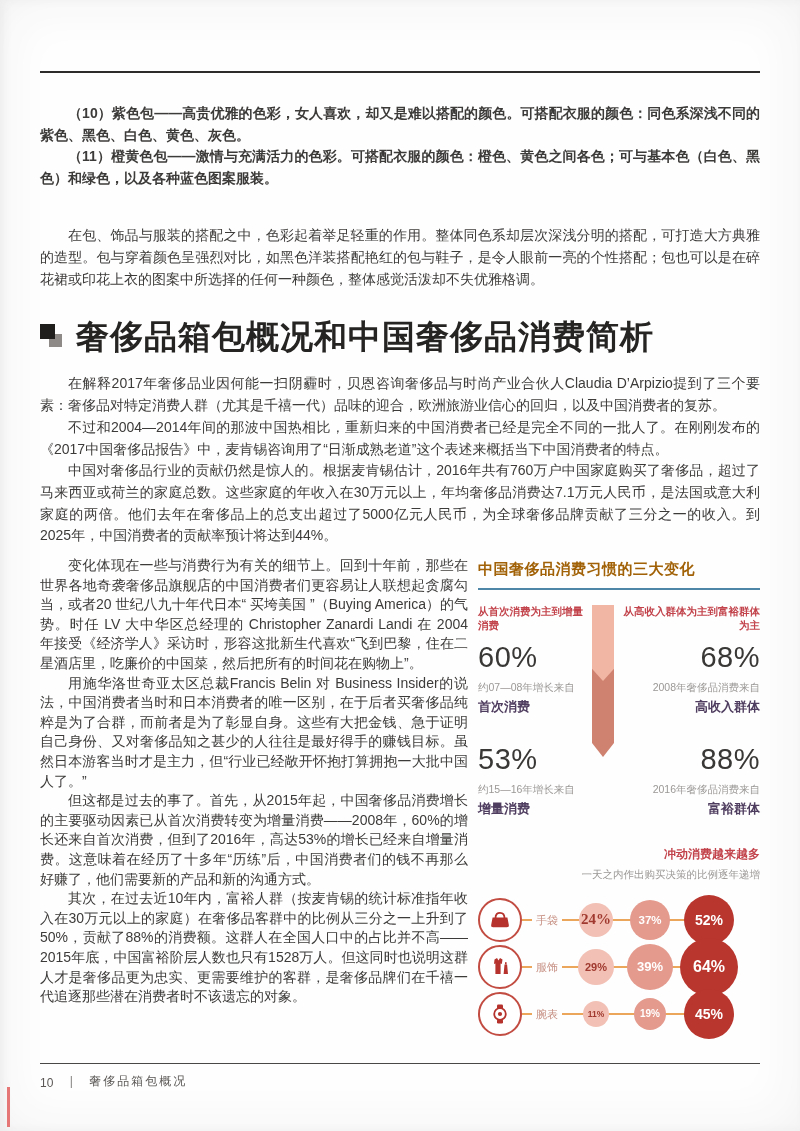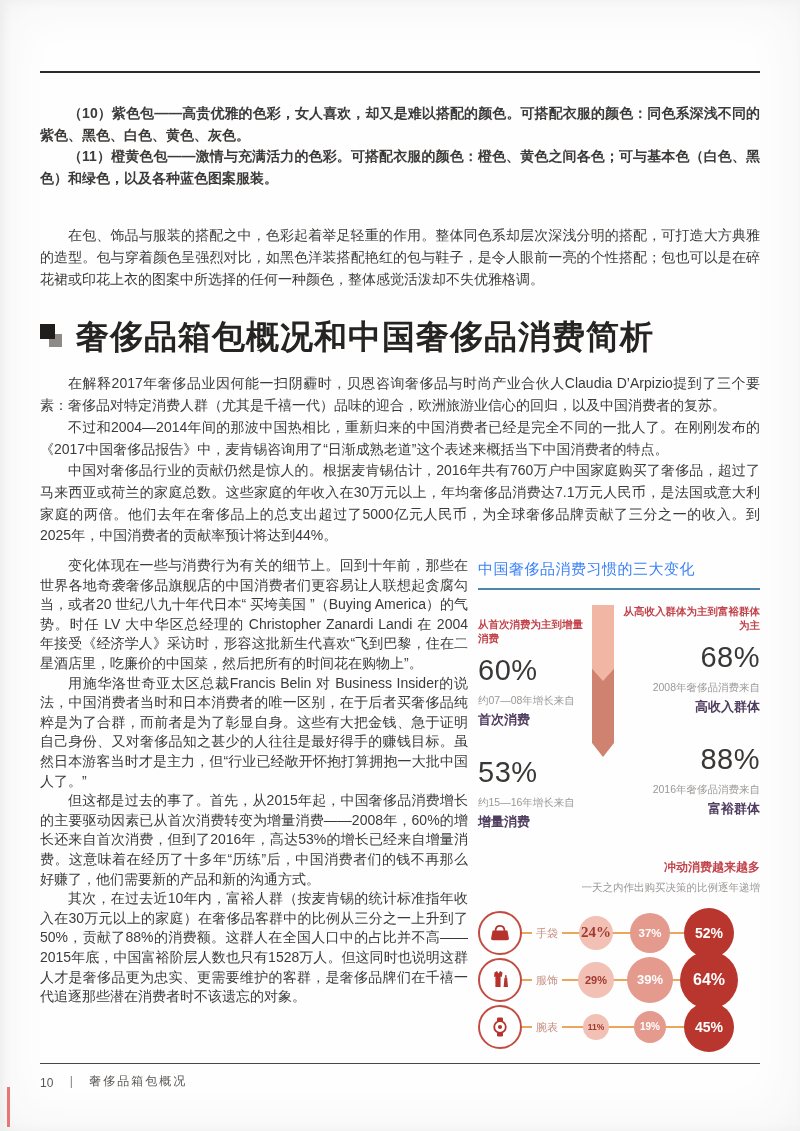--- a/index.html
+++ b/index.html
@@ -28,24 +28,24 @@
   .section-heading h1 { font-size: 33px; line-height: 1.25; font-weight: bold; color: #262423; letter-spacing: 1px; margin-left: 6px; }
 
   .fulltext { margin-top: 16px; font-size: 14px; line-height: 21.7px; text-align: justify; }
   .fulltext p { text-indent: 2em; }
 
   .two-col { display: flex; margin-top: 9px; }
   .leftcol { flex: 0 0 428px; font-size: 14px; line-height: 19.6px; text-align: justify; }
   .leftcol p { text-indent: 2em; }
 
   .infographic { flex: 1; margin-left: 10px; padding-top: 4px; }
-  .info-title { font-size: 15px; font-weight: normal; color: #3b82f6; padding-bottom: 9px; border-bottom: 2px solid #4e86a8; letter-spacing: 0.5px; }
+  .info-title { font-size: 15px; font-weight: bold; color: #a16207; padding-bottom: 9px; border-bottom: 2px solid #4e86a8; letter-spacing: 0.5px; }
 
   .panels { display: flex; margin-top: 15px; }
-  .panel-left  { flex: 0 0 108px; margin-top: 13px; }
+  .panel-left  { flex: 0 0 108px; }
   .panel-right { flex: 1; text-align: right; }
   .stat-header { font-size: 10.5px; font-weight: bold; color: #c2434b; line-height: 1.3; }
   .stat-value  { font-size: 29px; color: #3a3836; margin-top: 9px; letter-spacing: 0.5px; }
   .stat-sub    { font-size: 10.5px; color: #9b9896; margin-top: 7px; }
   .stat-label  { font-size: 13px; font-weight: bold; color: #4f3d5f; margin-top: 3px; }
   .stat-group + .stat-group { margin-top: 27px; }
 
   .arrow-col { position: relative; flex: 0 0 34px; height: 152px; }
   .arrow-seg { position: absolute; left: 6px; width: 22px; clip-path: polygon(0 0, 100% 0, 100% 84%, 50% 100%, 0 84%); }
   .arrow-light { top: 0;  height: 76px; background: #f1b7a4; z-index: 2; }

